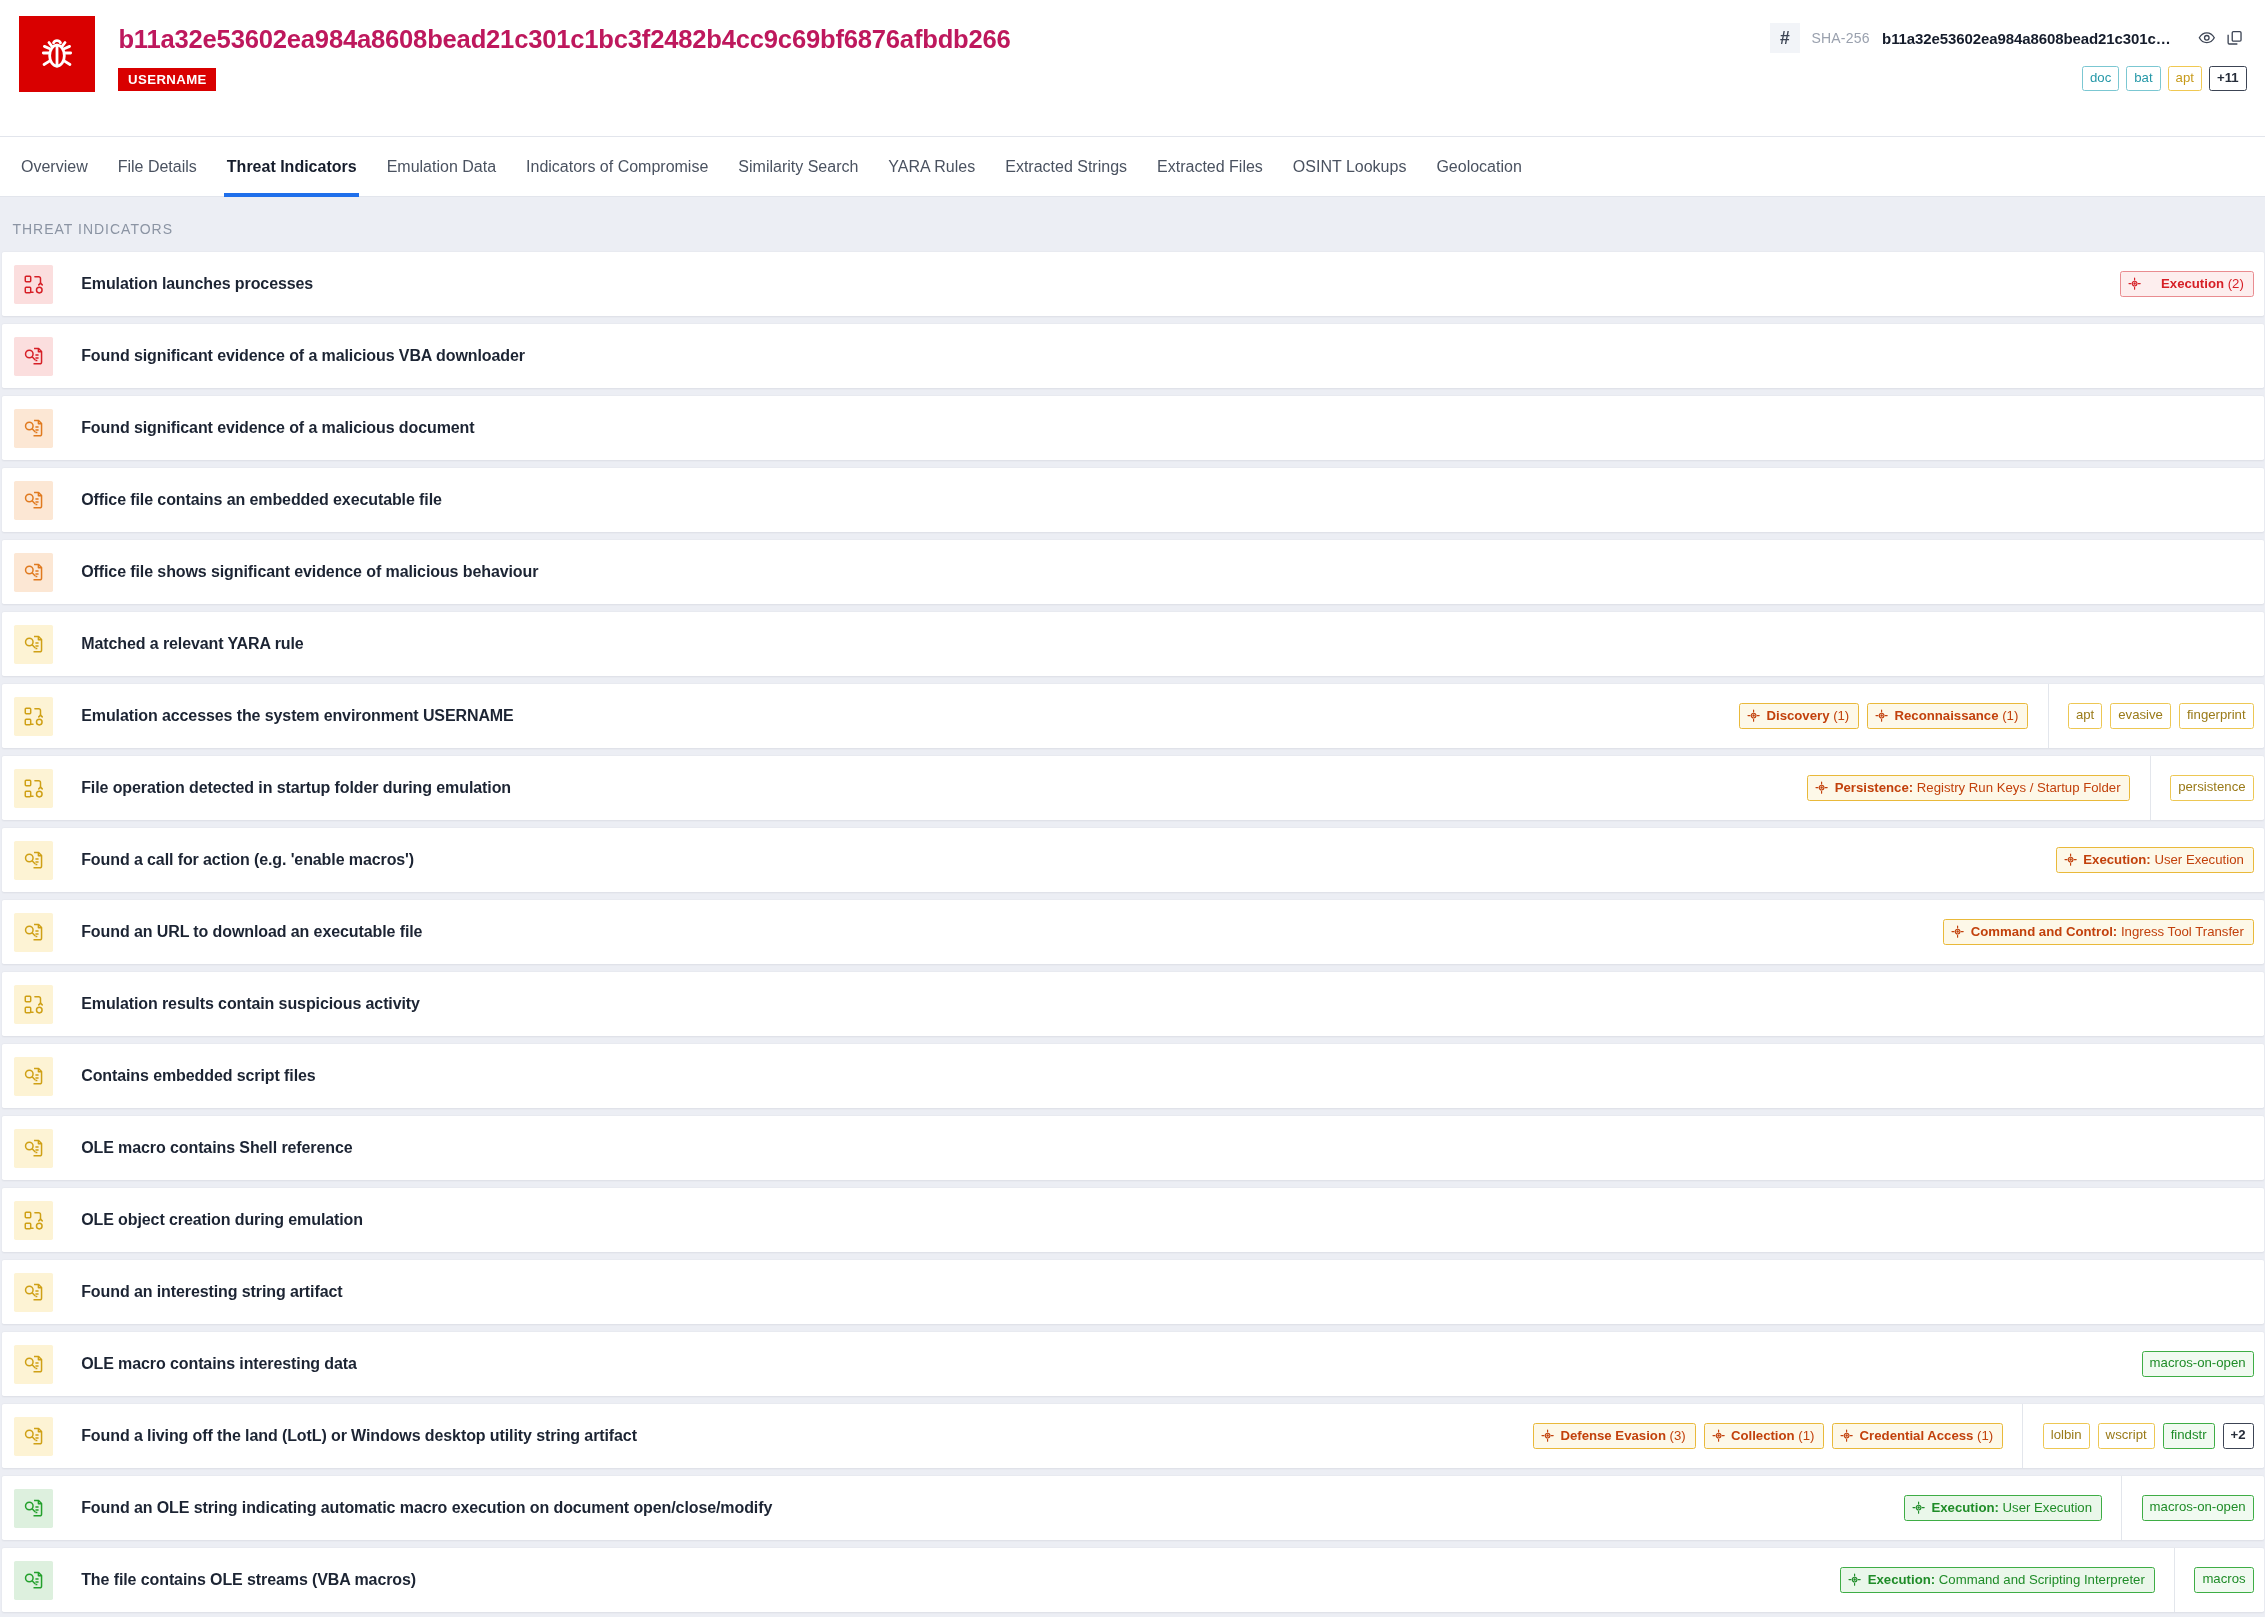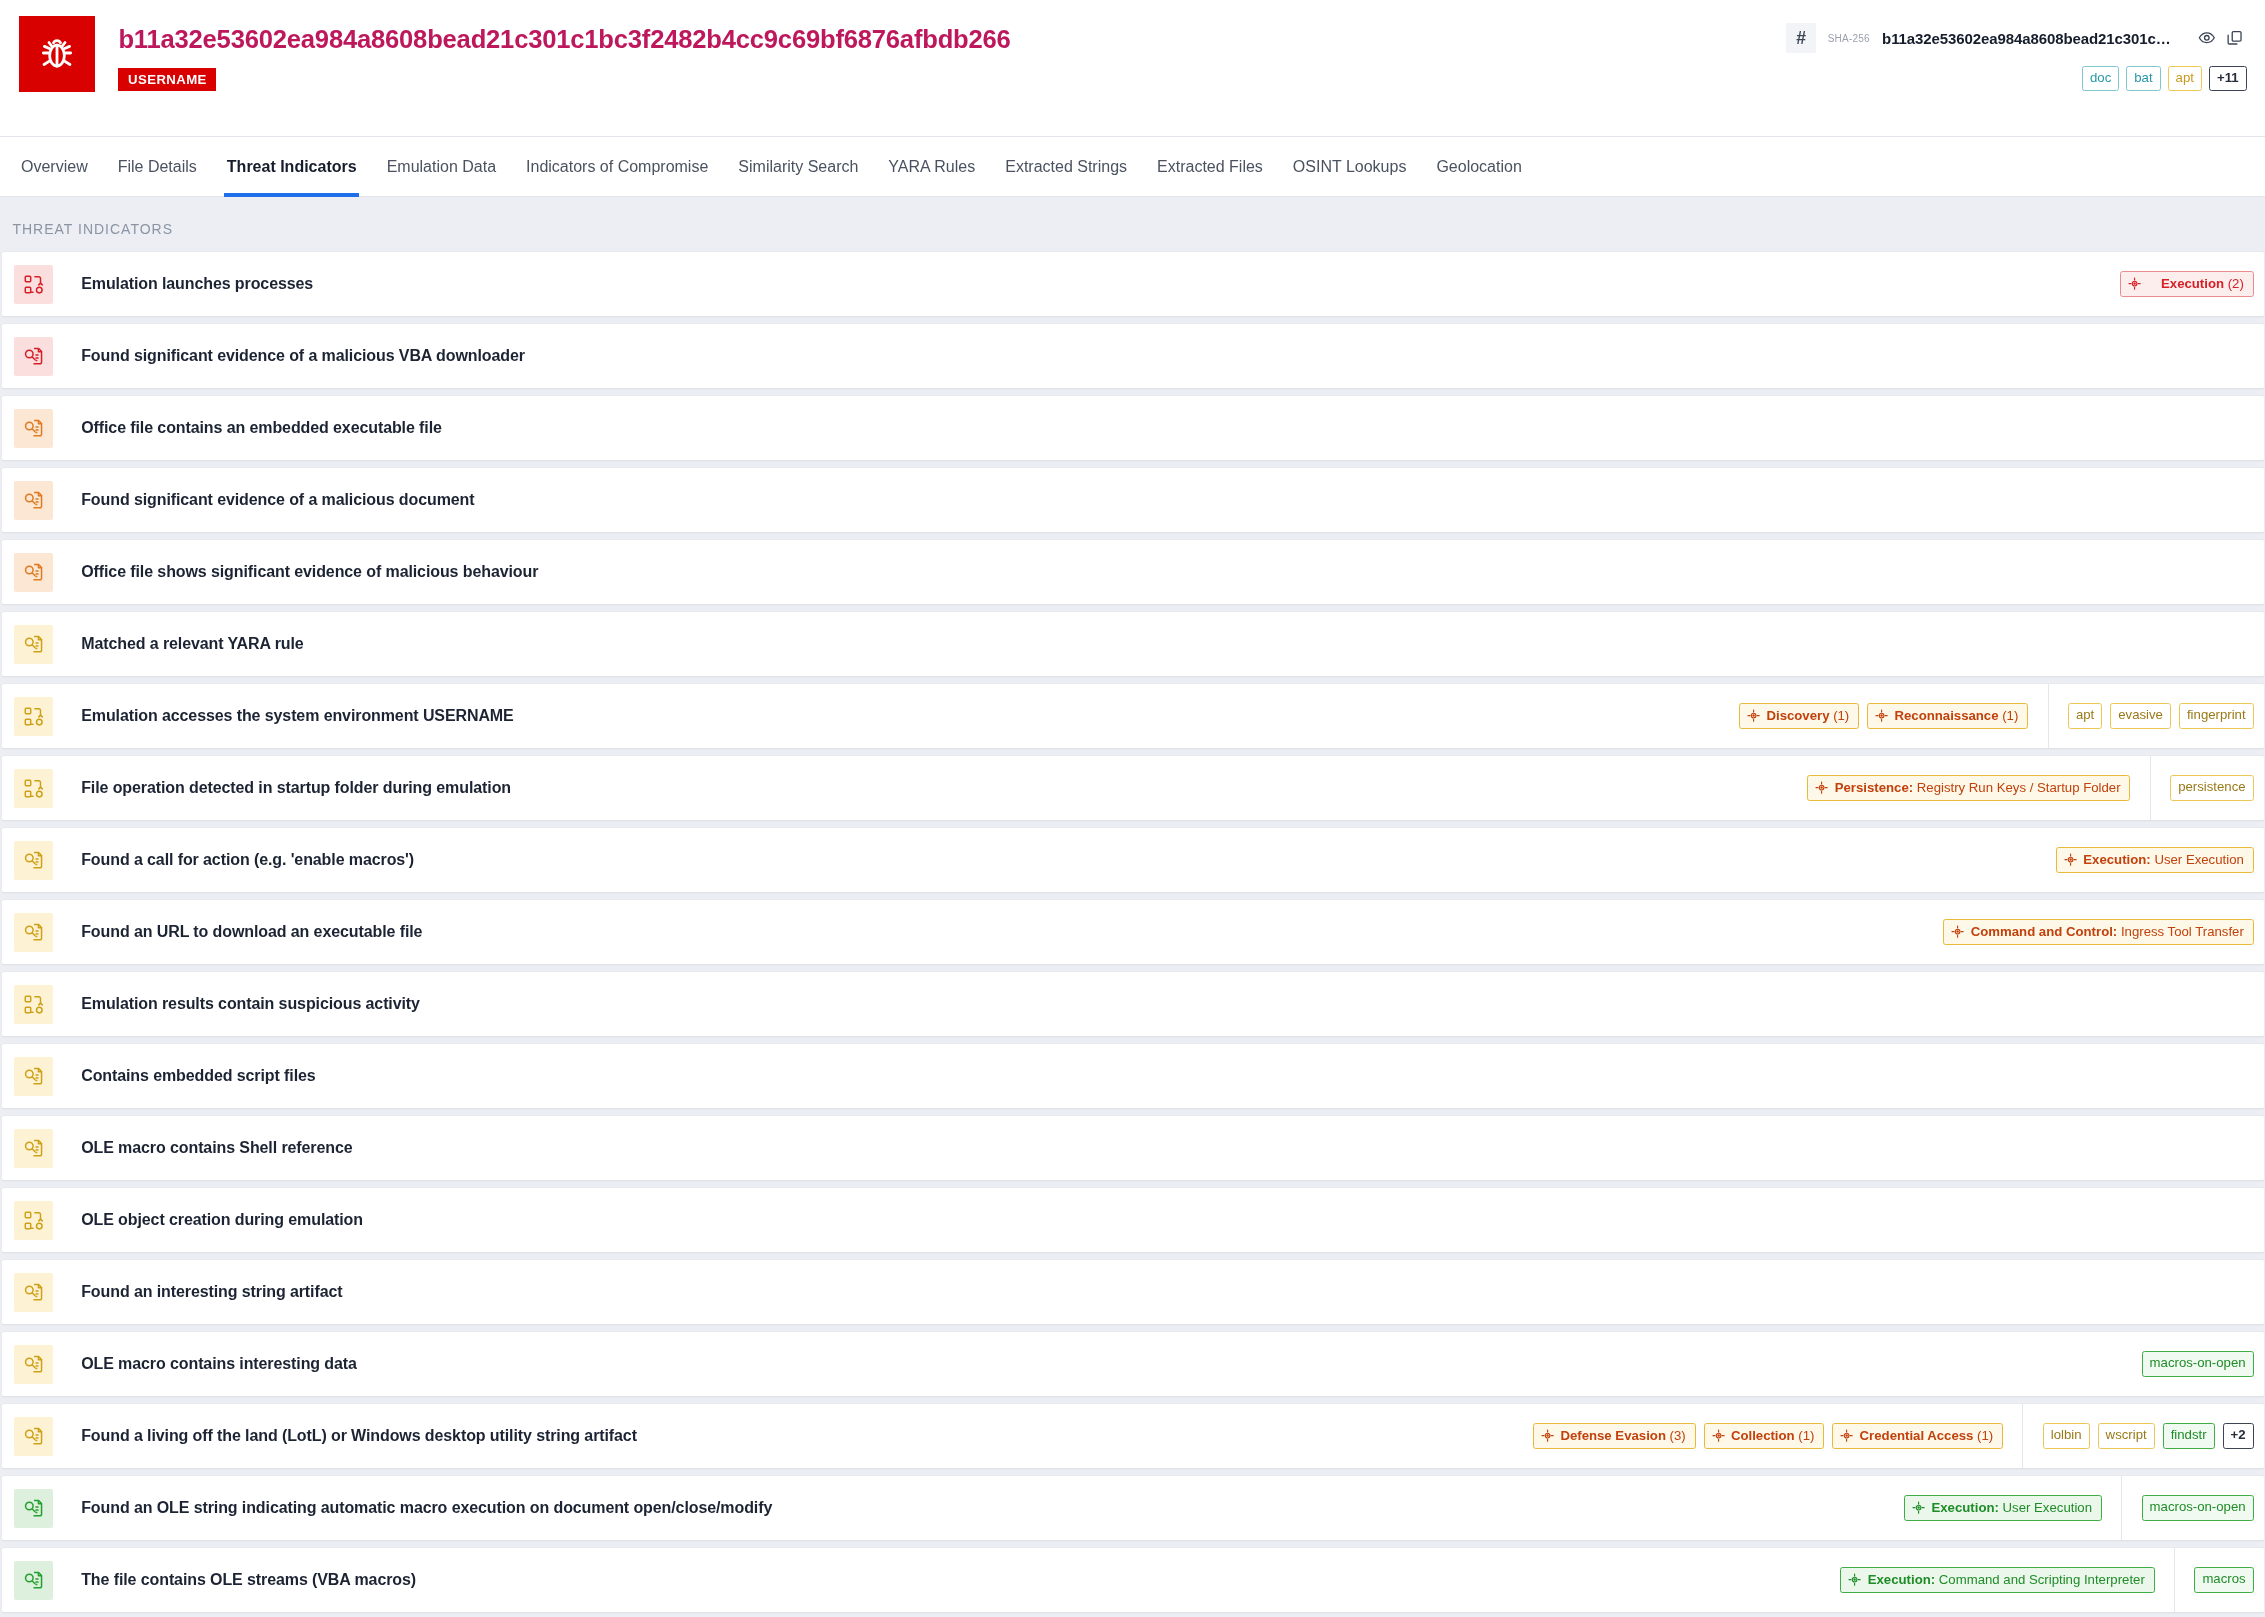--- a/index.html
+++ b/index.html
@@ -70,21 +70,21 @@
   .hash-sym {
     width: 30px; height: 30px;
     background: #f2f4f8;
     display: flex; align-items: center; justify-content: center;
     color: #3c4454;
     font-size: 17.6px;
     font-weight: bold;
     margin-right: 11.5px;
   }
   .hash-label {
-    font-size: 10px;
+    font-size: 14px;
     color: #9aa1ae;
     margin-right: 12.4px;
     letter-spacing: 0.2px;
   }
   .hash-value {
     font-size: 15px;
     color: #151c2b;
     font-weight: bold;
     letter-spacing: -0.1px;
     margin-right: 19.4px;
@@ -343,33 +343,33 @@
     <div class="ti-row">
       <div class="ti-icon sev-orange">
         <svg viewBox="0 0 24 24" fill="none" stroke="currentColor" stroke-width="1.7" stroke-linejoin="round">
           <path d="M12.6 2.8h5.2l3.4 3.4v12.4a1.8 1.8 0 0 1-1.8 1.8h-7.4"></path>
           <path d="M17.6 2.9v3.6h3.4"></path>
           <circle cx="7.2" cy="9.1" r="4.3"></circle>
           <path d="M10.4 12.3 14 16.1"></path>
           <path d="M14.2 10.4h3.6M14.2 13.6h3.6M14.2 16.6h2.2"></path>
         </svg>
       </div>
+      <div class="ti-label">Found significant evidence of a malicious document</div>
+    </div>
+    <div class="ti-row">
+      <div class="ti-icon sev-orange">
+        <svg viewBox="0 0 24 24" fill="none" stroke="currentColor" stroke-width="1.7" stroke-linejoin="round">
+          <path d="M12.6 2.8h5.2l3.4 3.4v12.4a1.8 1.8 0 0 1-1.8 1.8h-7.4"></path>
+          <path d="M17.6 2.9v3.6h3.4"></path>
+          <circle cx="7.2" cy="9.1" r="4.3"></circle>
+          <path d="M10.4 12.3 14 16.1"></path>
+          <path d="M14.2 10.4h3.6M14.2 13.6h3.6M14.2 16.6h2.2"></path>
+        </svg>
+      </div>
       <div class="ti-label">Office file contains an embedded executable file</div>
-    </div>
-    <div class="ti-row">
-      <div class="ti-icon sev-orange">
-        <svg viewBox="0 0 24 24" fill="none" stroke="currentColor" stroke-width="1.7" stroke-linejoin="round">
-          <path d="M12.6 2.8h5.2l3.4 3.4v12.4a1.8 1.8 0 0 1-1.8 1.8h-7.4"></path>
-          <path d="M17.6 2.9v3.6h3.4"></path>
-          <circle cx="7.2" cy="9.1" r="4.3"></circle>
-          <path d="M10.4 12.3 14 16.1"></path>
-          <path d="M14.2 10.4h3.6M14.2 13.6h3.6M14.2 16.6h2.2"></path>
-        </svg>
-      </div>
-      <div class="ti-label">Found significant evidence of a malicious document</div>
     </div>
     <div class="ti-row">
       <div class="ti-icon sev-orange">
         <svg viewBox="0 0 24 24" fill="none" stroke="currentColor" stroke-width="1.7" stroke-linejoin="round">
           <path d="M12.6 2.8h5.2l3.4 3.4v12.4a1.8 1.8 0 0 1-1.8 1.8h-7.4"></path>
           <path d="M17.6 2.9v3.6h3.4"></path>
           <circle cx="7.2" cy="9.1" r="4.3"></circle>
           <path d="M10.4 12.3 14 16.1"></path>
           <path d="M14.2 10.4h3.6M14.2 13.6h3.6M14.2 16.6h2.2"></path>
         </svg>

